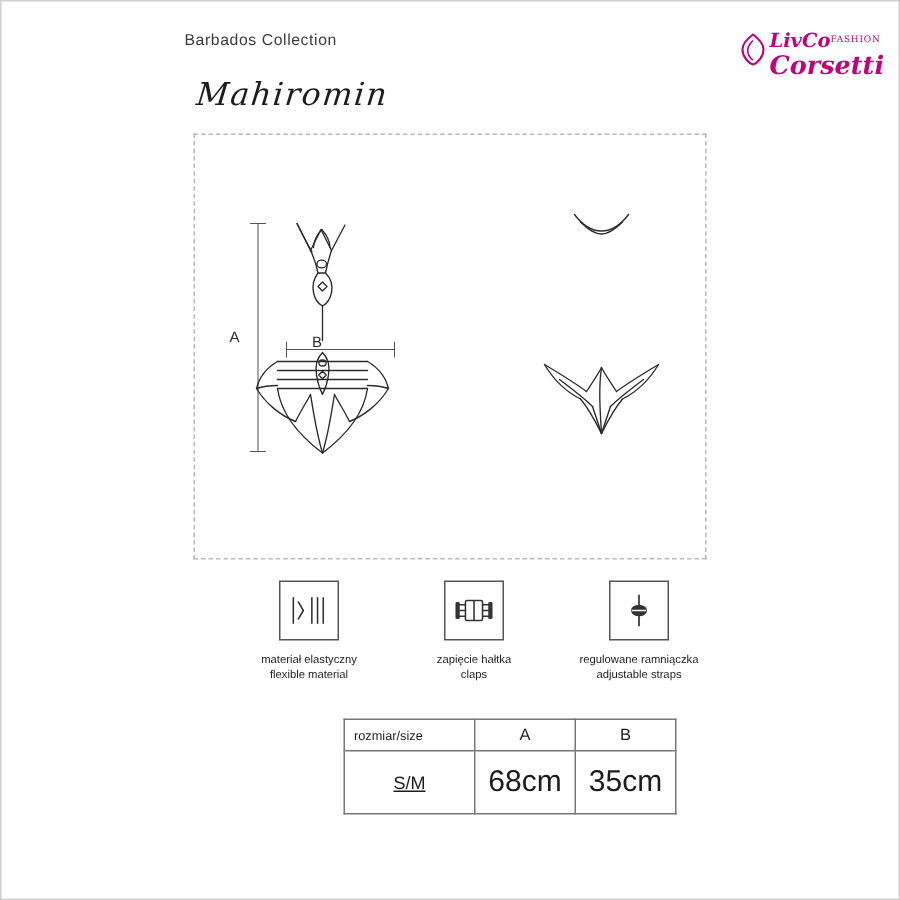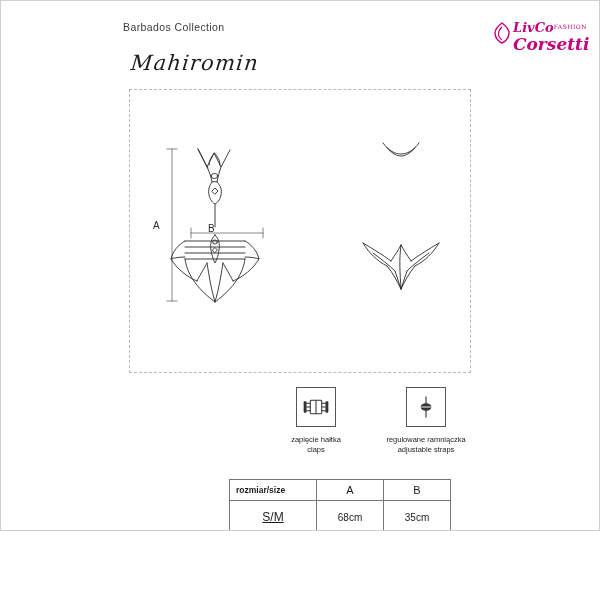--- a/index.html
+++ b/index.html
@@ -7,21 +7,21 @@
     padding: 0;
     background: #ffffff;
   }
   body {
     font-family: "Liberation Sans", sans-serif;
     color: #2b2b2b;
   }
   #page {
     position: relative;
     width: 600px;
-    height: 531px;
+    height: 600px;
     overflow: hidden;
     background: #ffffff;
     box-sizing: border-box;
     border: 1px solid #cfcfcf;
   }
 
   
   .collection-title {
     position: absolute;
     left: 122px;
@@ -159,24 +159,24 @@
   .size-table td, .size-table th {
     border: 1px solid #777;
     font-weight: normal;
     color: #1c1c1c;
   }
   .size-table th {
     font-size: 8.5px;
     padding: 4px 6px;
     text-align: center;
   }
-  .size-table th.col-label { text-align: left; width: 74px; font-weight: bold; }
+  .size-table th.col-label { text-align: left; width: 74px; }
   .size-table th.col-dim { width: 54px; font-size: 11px; }
   .size-table td {
-    font-size: 10px;
+    font-size: 20px;
     text-align: center;
     padding: 9px 4px;
   }
   .size-table td.size-name { font-size: 12px; text-decoration: underline; }
 </style>
 </head>
 <body>
 
 <div id="page">
 
@@ -258,20 +258,38 @@
       <path d="M400 244 C398 258 399 272 400 288"></path>
       <path d="M372 252 C380 258 388 264 394 270"></path>
       <path d="M428 252 C420 258 412 264 406 270"></path>
       <path d="M394 270 C396 276 398 282 400 288"></path>
       <path d="M406 270 C404 276 402 282 400 288"></path>
     </g>
   </svg>
 
   <div class="features">
 
+    <div class="feature feature-1">
+      <div class="feature-box">
+        <svg viewBox="0 0 40 40" width="38" height="38">
+          <g fill="none" stroke="#333" stroke-width="1.1" stroke-linecap="round">
+            <line x1="9" y1="11" x2="9" y2="29"></line>
+            <line x1="12.5" y1="14" x2="16" y2="20"></line>
+            <line x1="12.5" y1="26" x2="16" y2="20"></line>
+            <line x1="22" y1="11" x2="22" y2="29"></line>
+            <line x1="26" y1="11" x2="26" y2="29"></line>
+            <line x1="30" y1="11" x2="30" y2="29"></line>
+          </g>
+        </svg>
+      </div>
+      <div class="feature-caption">
+        <span class="pl">materiał elastyczny</span>
+        <span class="en">flexible material</span>
+      </div>
+    </div>
 
     <div class="feature feature-2">
       <div class="feature-box">
         <svg viewBox="0 0 40 40" width="38" height="38">
           <g fill="none" stroke="#333" stroke-width="1.1">
             <rect x="14" y="13" width="12" height="14" rx="1"></rect>
             <line x1="20" y1="13" x2="20" y2="27"></line>
             <path d="M14 16 L9 16 M14 20 L9 20 M14 24 L9 24"></path>
             <path d="M26 16 L31 16 M26 20 L31 20 M26 24 L31 24"></path>
             <rect x="7" y="14" width="3" height="12" rx="1" fill="#333" stroke="none"></rect>

